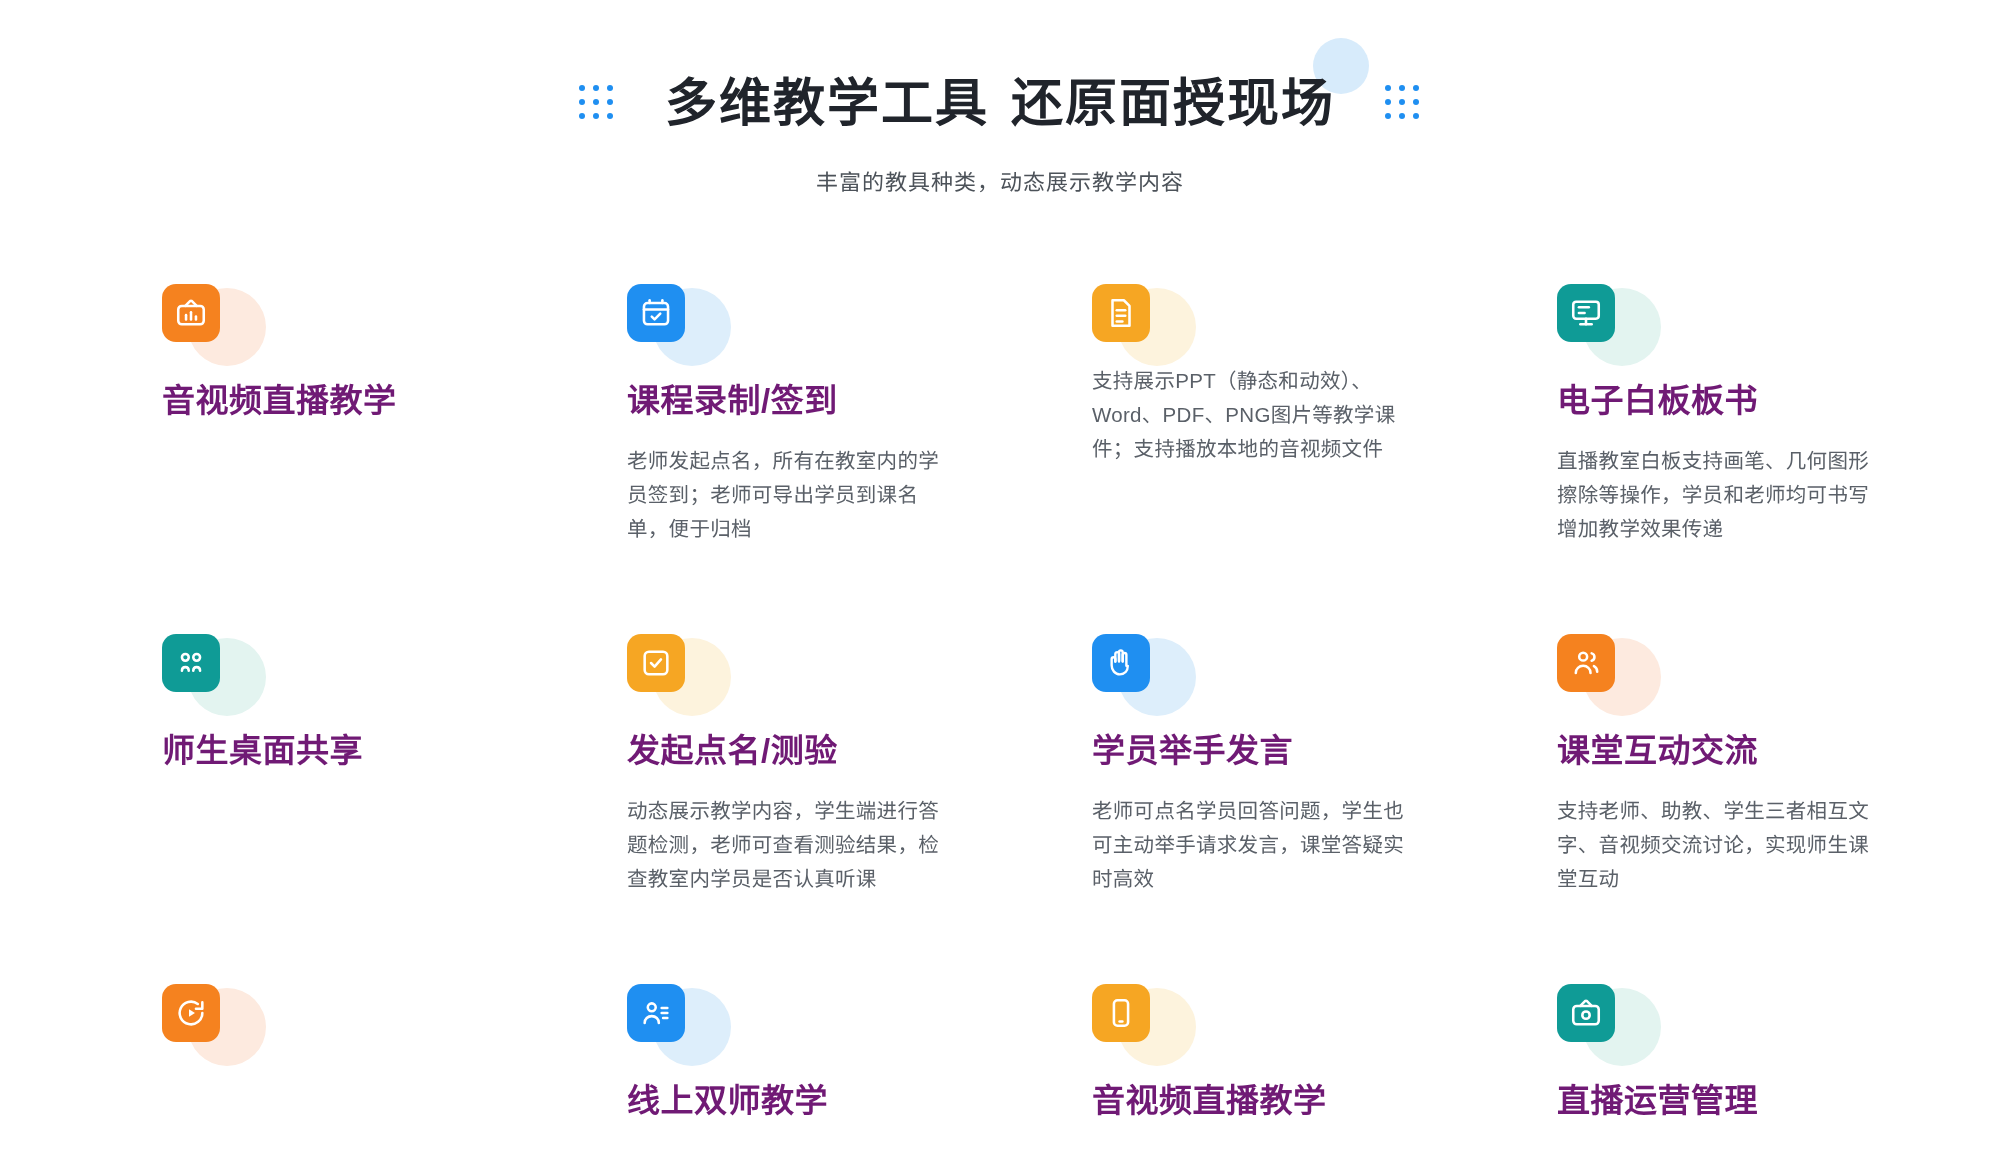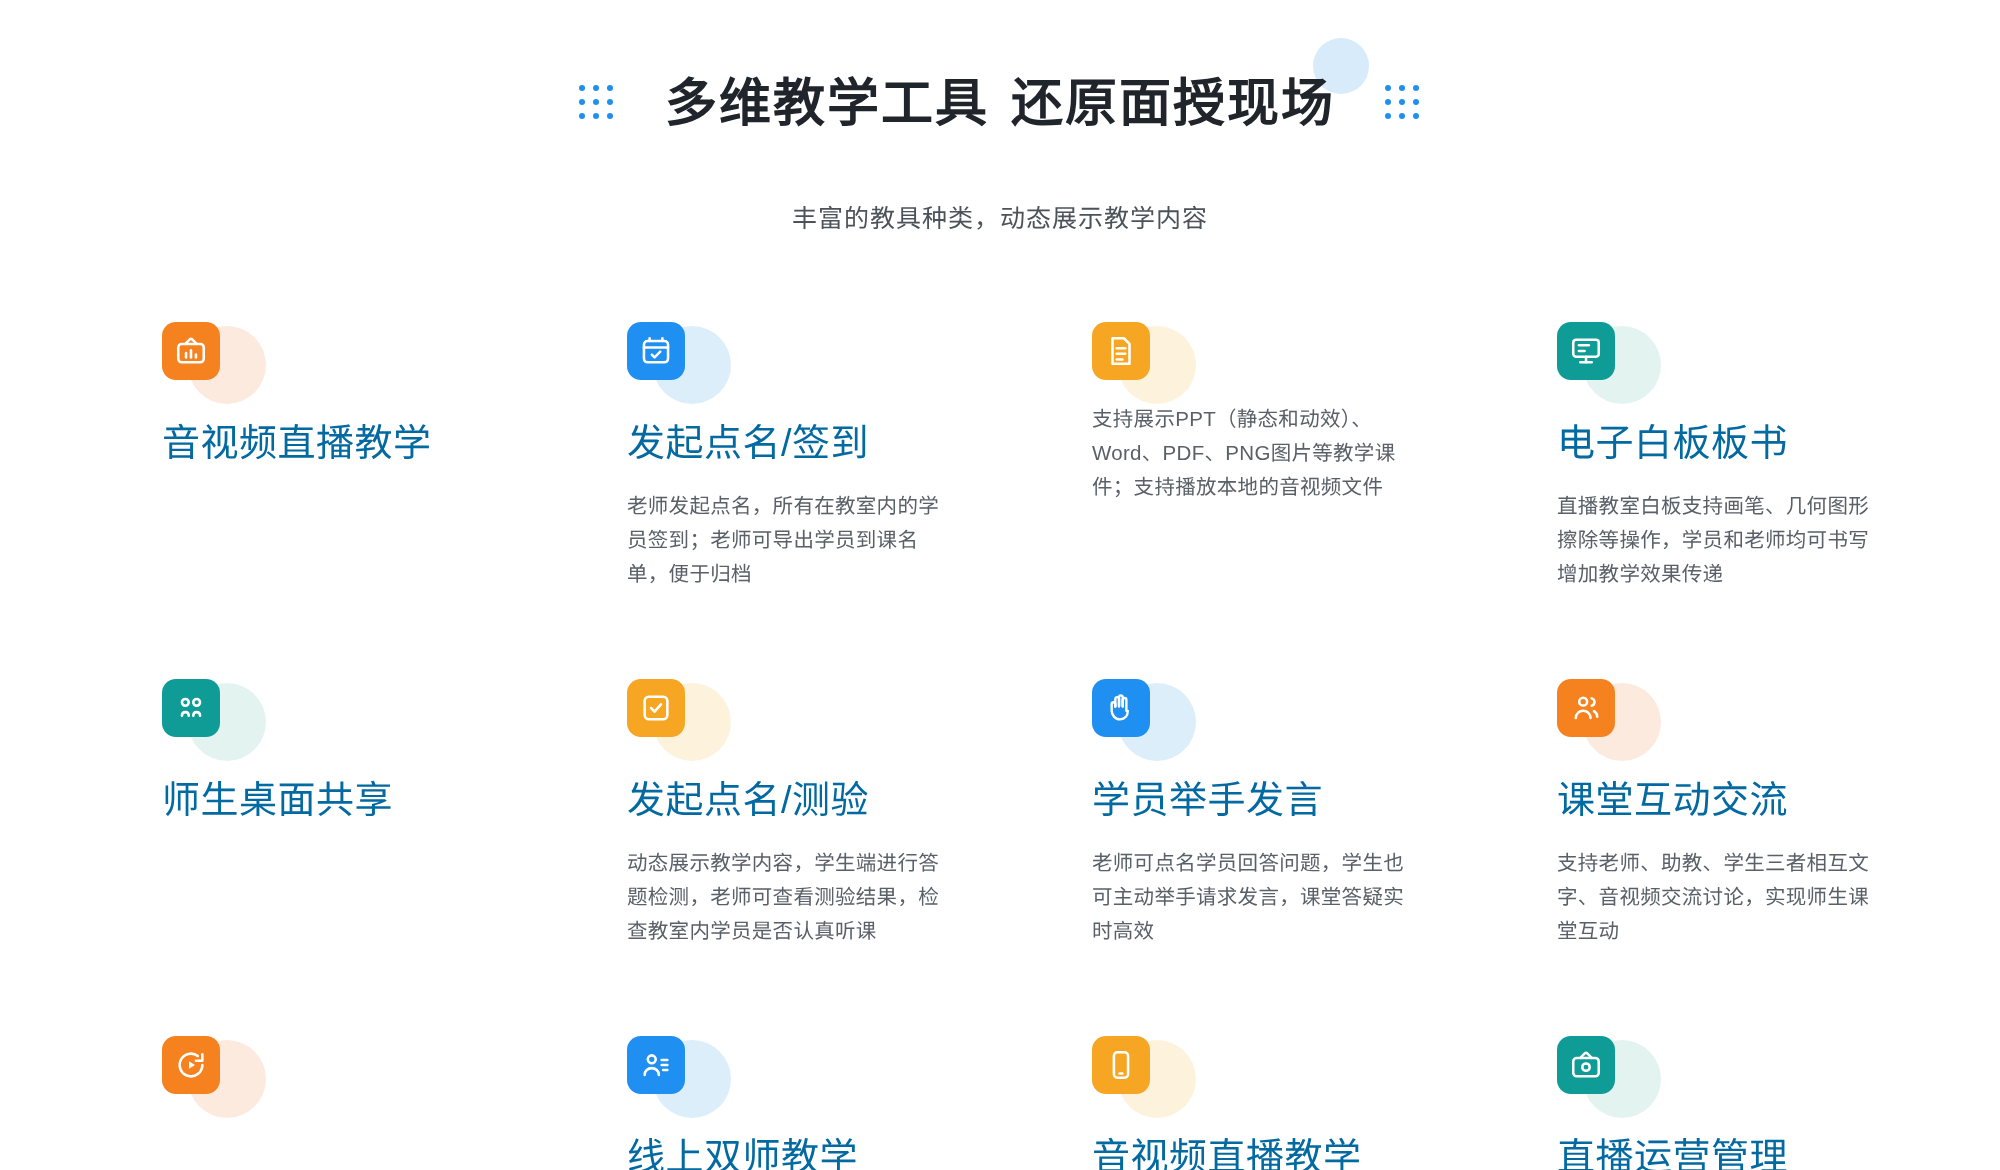--- a/index.html
+++ b/index.html
@@ -59,22 +59,21 @@
   .blob-title {
     position: absolute;
     width: 56px; height: 56px;
     border-radius: 50%;
     background: #d7ebfb;
     right: -34px;
     top: -4px;
     z-index: 1;
   }
   .subtitle {
-    margin-top: 34px;
-    font-size: 25px;
+    font-size: 22px;
     color: #4c5259;
     letter-spacing: 1px;
   }
 
   
   .grid {
     margin: 88px auto 0 auto;
     width: 1860px;
     display: grid;
     grid-template-columns: repeat(4, 1fr);
@@ -105,23 +104,23 @@
     border-radius: 14px;
     display: flex;
     align-items: center;
     justify-content: center;
   }
   .icon svg { display: block; }
   .cell h3 {
     position: relative;
     z-index: 2;
     margin: 32px 0 0 0;
-    font-size: 38px;
-    font-weight: normal;
-    color: #0369a1;
+    font-size: 33px;
+    font-weight: bold;
+    color: #701a75;
     letter-spacing: 0.5px;
     white-space: nowrap;
   }
   .cell p {
     position: relative;
     z-index: 2;
     margin: 22px 0 0 0;
     font-size: 20.5px;
     line-height: 34px;
     color: #5a6068;
@@ -185,21 +184,21 @@
       <span class="blob" style="background:#ddeefb"></span>
       <div class="icon" style="background:#1f8ff1">
         <svg width="34" height="34" viewBox="0 0 24 24" fill="none" stroke="#ffffff" stroke-width="1.8" stroke-linecap="round" stroke-linejoin="round">
           <rect x="3.5" y="5" width="17" height="15" rx="2.5"></rect>
           <path d="M3.5 9.5h17"></path>
           <path d="M7.5 5V3"></path>
             <path d="M16.5 5V3"></path>
           <path d="M9 14.5l2 2 4-4"></path>
         </svg>
       </div>
-      <h3>发起点名/签到</h3>
+      <h3>课程录制/签到</h3>
       <p>老师发起点名，所有在教室内的学员签到；老师可导出学员到课名单，便于归档</p>
     </div>
 
     <div class="cell">
       <span class="blob" style="background:#fdf3dd"></span>
       <div class="icon" style="background:#f6a623">
         <svg width="34" height="34" viewBox="0 0 24 24" fill="none" stroke="#ffffff" stroke-width="1.8" stroke-linecap="round" stroke-linejoin="round">
           <path d="M6 3h8l4 4v14H6z"></path>
           <path d="M9 10h6"></path>
             <path d="M9 14h6"></path>

